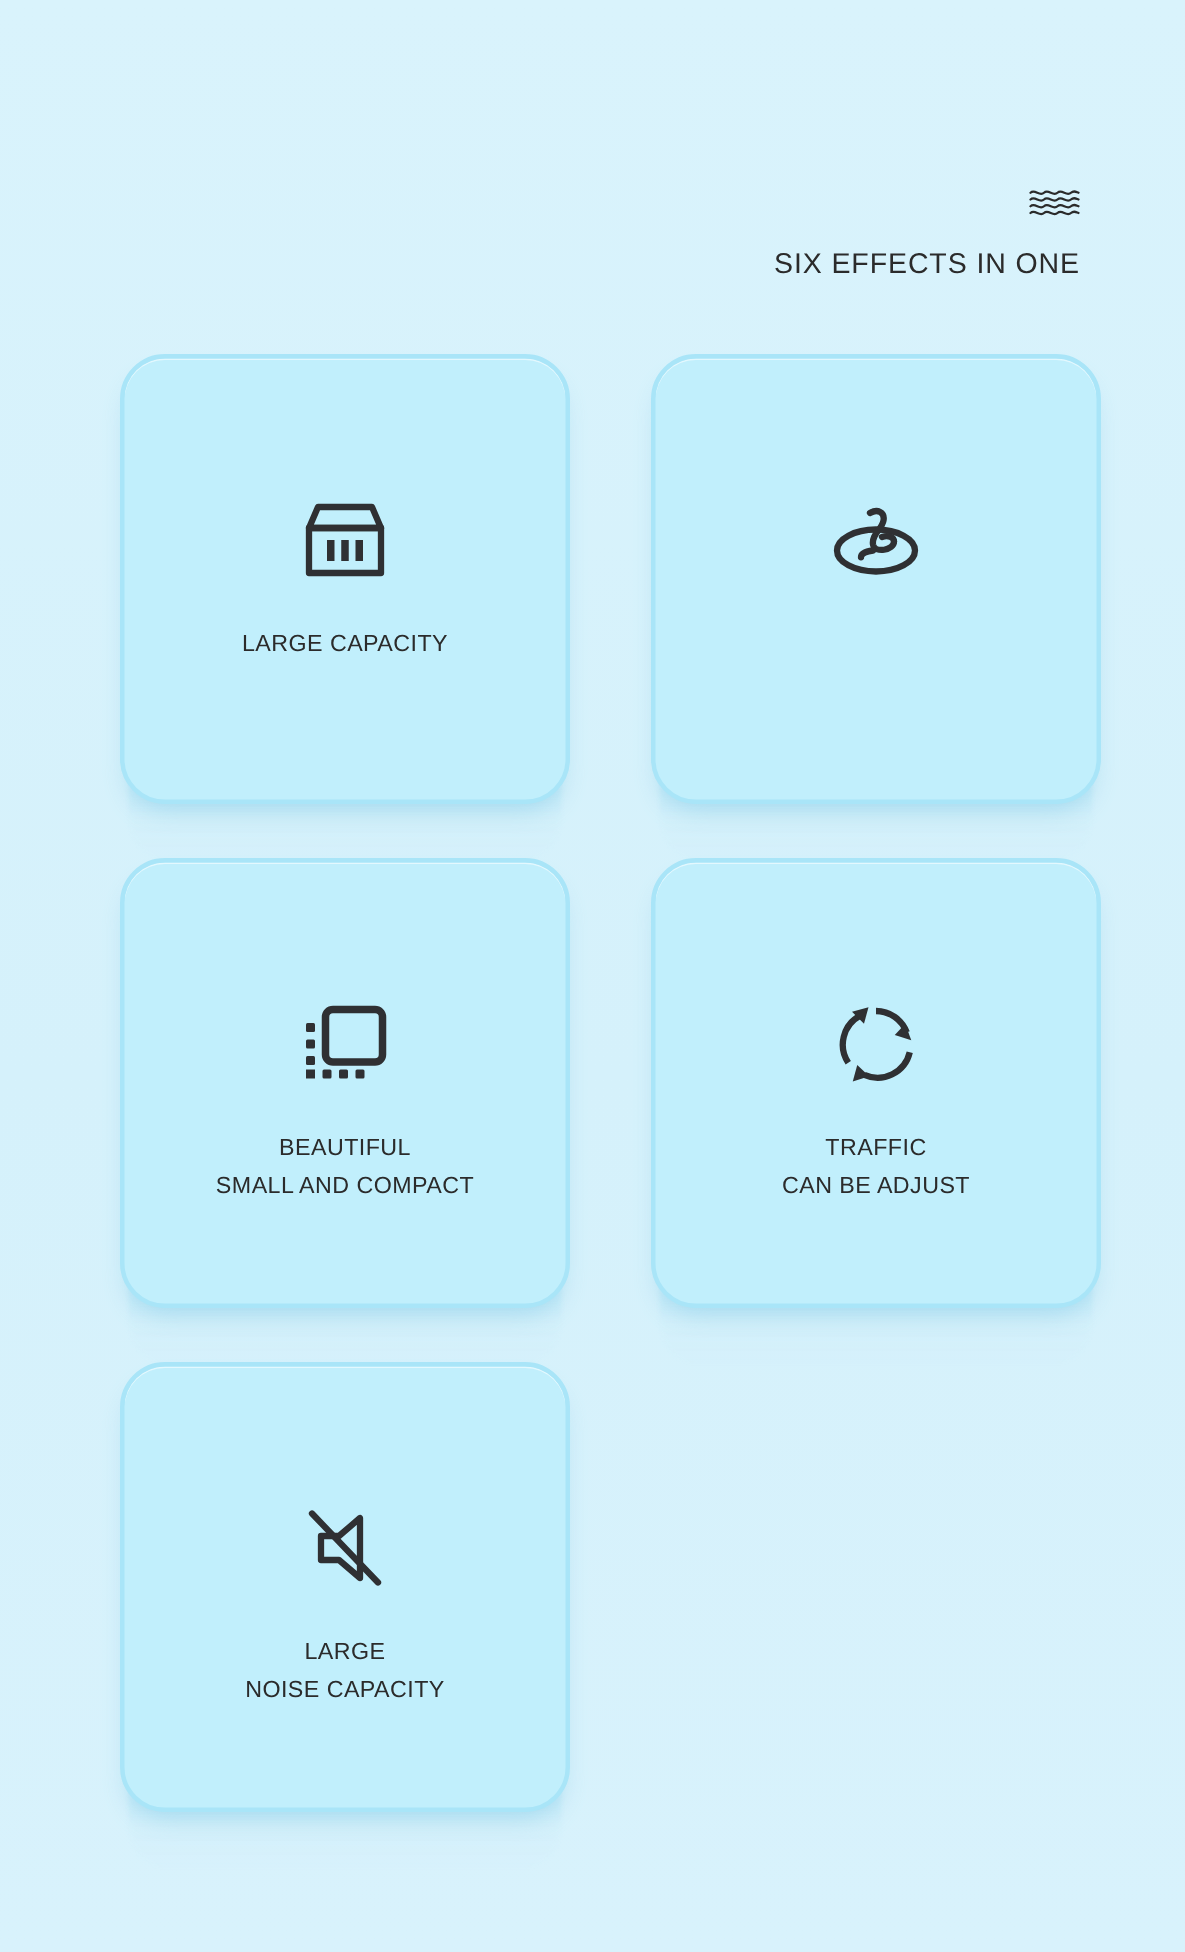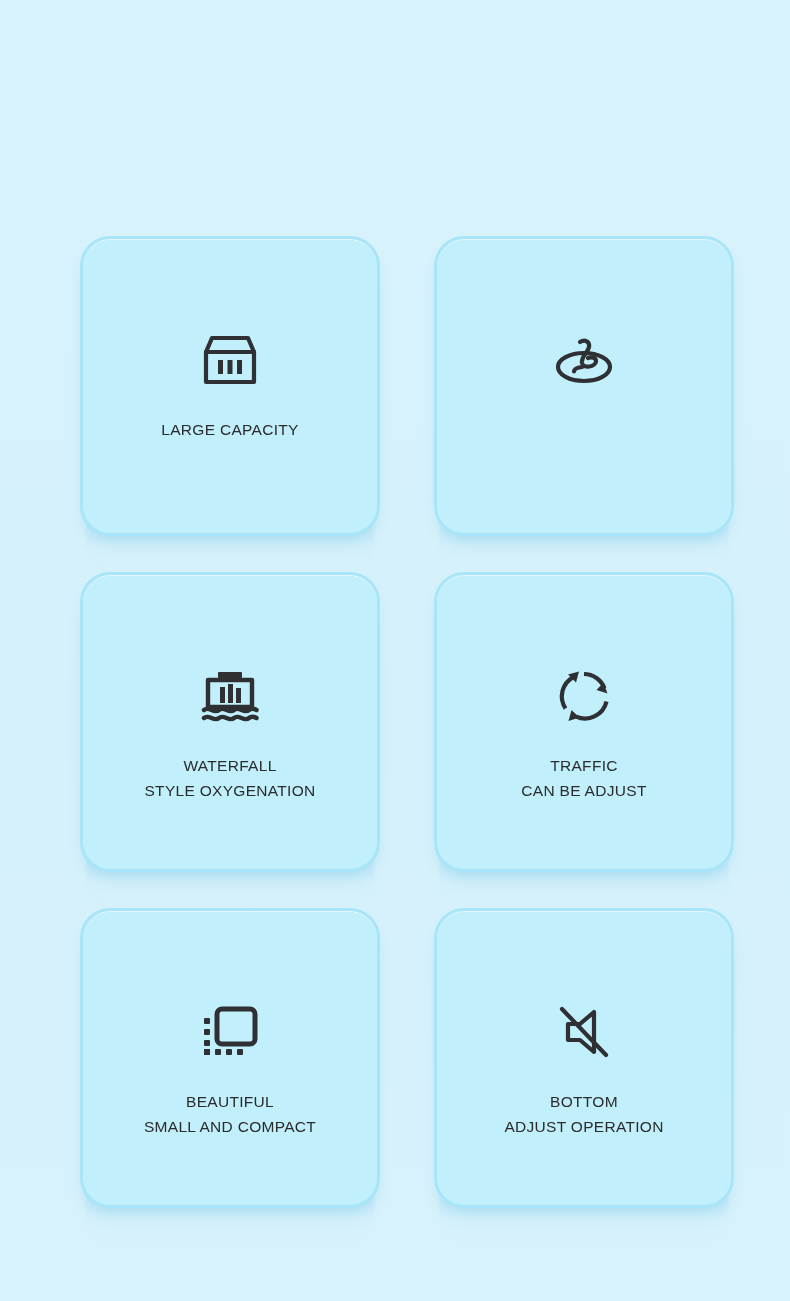--- a/index.html
+++ b/index.html
@@ -122,20 +122,33 @@
     line-height: 25px;
     letter-spacing: 0.3px;
   }
   .card-line { display: block; white-space: nowrap; }
 </style>
 </head>
 <body>
 
 <div class="page">
 
+  <div class="header">
+
+    <div class="wave-mark">
+      <svg width="34" height="22" viewBox="0 0 34 22" fill="none" stroke="#2b2b2b" stroke-width="1.5" stroke-linecap="round">
+        <path d="M1 4.5 C4 1.8, 7 7.2, 10 4.5 C13 1.8, 16 7.2, 19 4.5 C22 1.8, 25 7.2, 28 4.5 C30 2.7, 31.5 4, 33 4.5"></path>
+        <path d="M1 9 C4 6.3, 7 11.7, 10 9 C13 6.3, 16 11.7, 19 9 C22 6.3, 25 11.7, 28 9 C30 7.2, 31.5 8.5, 33 9"></path>
+        <path d="M1 13.5 C4 10.8, 7 16.2, 10 13.5 C13 10.8, 16 16.2, 19 13.5 C22 10.8, 25 16.2, 28 13.5 C30 11.7, 31.5 13, 33 13.5"></path>
+        <path d="M1 18 C4 15.3, 7 20.7, 10 18 C13 15.3, 16 20.7, 19 18 C22 15.3, 25 20.7, 28 18 C30 16.2, 31.5 17.5, 33 18"></path>
+      </svg>
+    </div>
+
+    <div class="header-title">SIX EFFECTS IN ONE</div>
+  </div>
 
   <div class="grid">
 
     <div class="card-wrap">
       <div class="card-reflection"></div>
       <div class="card">
         <div class="card-icon">
           <svg width="56" height="52" viewBox="0 0 56 52" fill="none" stroke="#2f3033" stroke-width="4.2" stroke-linejoin="round" stroke-linecap="round">
             <path d="M4 18 L10 4 L46 4 L52 18 Z"></path>
             <path d="M4 18 L4 48 L52 48 L52 18 Z"></path>
@@ -157,62 +170,20 @@
           <svg width="60" height="52" viewBox="0 0 60 52" fill="none" stroke="#2f3033" stroke-width="4.2" stroke-linecap="round" stroke-linejoin="round">
             <ellipse cx="30" cy="33" rx="26" ry="14"></ellipse>
             <path d="M26 8 C31 5, 36 7.5, 35 13 C34 19, 27 22, 28 29 C29 35, 42 33, 42 27"></path>
             <path d="M42 27 C42 24, 38 22.5, 34 24"></path>
             <path d="M28 33 C24 33.5, 20 35, 20 37.5"></path>
           </svg>
         </div>
       </div>
     </div>
 
-    <div class="card-wrap">
-      <div class="card-reflection"></div>
-      <div class="card">
-        <div class="card-icon">
-          <svg width="58" height="54" viewBox="0 0 58 54" fill="none" stroke="#2f3033" stroke-width="4" stroke-linecap="round" stroke-linejoin="round">
-            <rect x="17" y="3" width="24" height="6" fill="#2f3033" stroke="none" rx="1"></rect>
-            <path d="M7 11 L51 11 L51 38 L7 38 Z" stroke-width="4.4"></path>
-            <rect x="19" y="18" width="5" height="16" fill="#2f3033" stroke="none"></rect>
-            <rect x="27" y="15" width="5" height="19" fill="#2f3033" stroke="none"></rect>
-            <rect x="35" y="19" width="5" height="15" fill="#2f3033" stroke="none"></rect>
-            <path d="M3 41 C8 36.5, 13 45.5, 18 41 C23 36.5, 28 45.5, 33 41 C38 36.5, 43 45.5, 48 41 C51 38.3, 53.5 39.8, 55.5 41" stroke-width="4.4"></path>
-            <path d="M3 49 C8 44.5, 13 53.5, 18 49 C23 44.5, 28 53.5, 33 49 C38 44.5, 43 53.5, 48 49 C51 46.3, 53.5 47.8, 55.5 49" stroke-width="4.4"></path>
-          </svg>
-        </div>
-        <div class="card-text">
-          <span class="card-line">WATERFALL</span>
-          <span class="card-line">STYLE OXYGENATION</span>
-        </div>
-      </div>
-    </div>
-
-    <div class="card-wrap">
-      <div class="card-reflection"></div>
-      <div class="card">
-        <div class="card-icon">
-          <svg width="54" height="54" viewBox="0 0 54 54" fill="none" stroke="#2f3033" stroke-width="4.2" stroke-linecap="butt">
-            <path d="M27 5 A22 22 0 0 1 47.5 19.3"></path>
-            <path d="M49.5 32.5 A22 22 0 0 1 19.2 47.6"></path>
-            <path d="M8.5 39.5 A22 22 0 0 1 16.3 8.1"></path>
-            <g fill="#2f3033" stroke="none">
-              <path d="M46.5 13.5 L50.5 24.5 L39.5 21 Z"></path>
-              <path d="M22.5 48.5 L11.5 52 L14.5 41 Z"></path>
-              <path d="M11 5.5 L22 2.5 L19 13.5 Z"></path>
-            </g>
-          </svg>
-        </div>
-        <div class="card-text">
-          <span class="card-line">TRAFFIC</span>
-          <span class="card-line">CAN BE ADJUST</span>
-        </div>
-      </div>
-    </div>
 
     <div class="card-wrap">
       <div class="card-reflection"></div>
       <div class="card">
         <div class="card-icon">
           <svg width="56" height="52" viewBox="0 0 56 52" fill="none" stroke="none">
             <g fill="#2f3033">
               <rect x="2" y="12" width="6" height="6" rx="1"></rect>
               <rect x="2" y="23" width="6" height="6" rx="1"></rect>
               <rect x="2" y="34" width="6" height="6" rx="1"></rect>
@@ -228,26 +199,48 @@
           <span class="card-line">BEAUTIFUL</span>
           <span class="card-line">SMALL AND COMPACT</span>
         </div>
       </div>
     </div>
 
     <div class="card-wrap">
       <div class="card-reflection"></div>
       <div class="card">
         <div class="card-icon">
+          <svg width="54" height="54" viewBox="0 0 54 54" fill="none" stroke="#2f3033" stroke-width="4.2" stroke-linecap="butt">
+            <path d="M27 5 A22 22 0 0 1 47.5 19.3"></path>
+            <path d="M49.5 32.5 A22 22 0 0 1 19.2 47.6"></path>
+            <path d="M8.5 39.5 A22 22 0 0 1 16.3 8.1"></path>
+            <g fill="#2f3033" stroke="none">
+              <path d="M46.5 13.5 L50.5 24.5 L39.5 21 Z"></path>
+              <path d="M22.5 48.5 L11.5 52 L14.5 41 Z"></path>
+              <path d="M11 5.5 L22 2.5 L19 13.5 Z"></path>
+            </g>
+          </svg>
+        </div>
+        <div class="card-text">
+          <span class="card-line">TRAFFIC</span>
+          <span class="card-line">CAN BE ADJUST</span>
+        </div>
+      </div>
+    </div>
+
+    <div class="card-wrap">
+      <div class="card-reflection"></div>
+      <div class="card">
+        <div class="card-icon">
           <svg width="54" height="54" viewBox="0 0 54 54" fill="none" stroke="#2f3033" stroke-width="4.2" stroke-linejoin="round" stroke-linecap="round">
             <path d="M37 7 L37 47 L23 35 L11 35 L11 19 L23 19 Z"></path>
             <path d="M5 4 L49 50"></path>
           </svg>
         </div>
         <div class="card-text">
-          <span class="card-line">BOTTOM</span>
-          <span class="card-line">ADJUST OPERATION</span>
+          <span class="card-line">LARGE</span>
+          <span class="card-line">NOISE CAPACITY</span>
         </div>
       </div>
     </div>
 
   </div>
 </div>
 
 </body></html>

